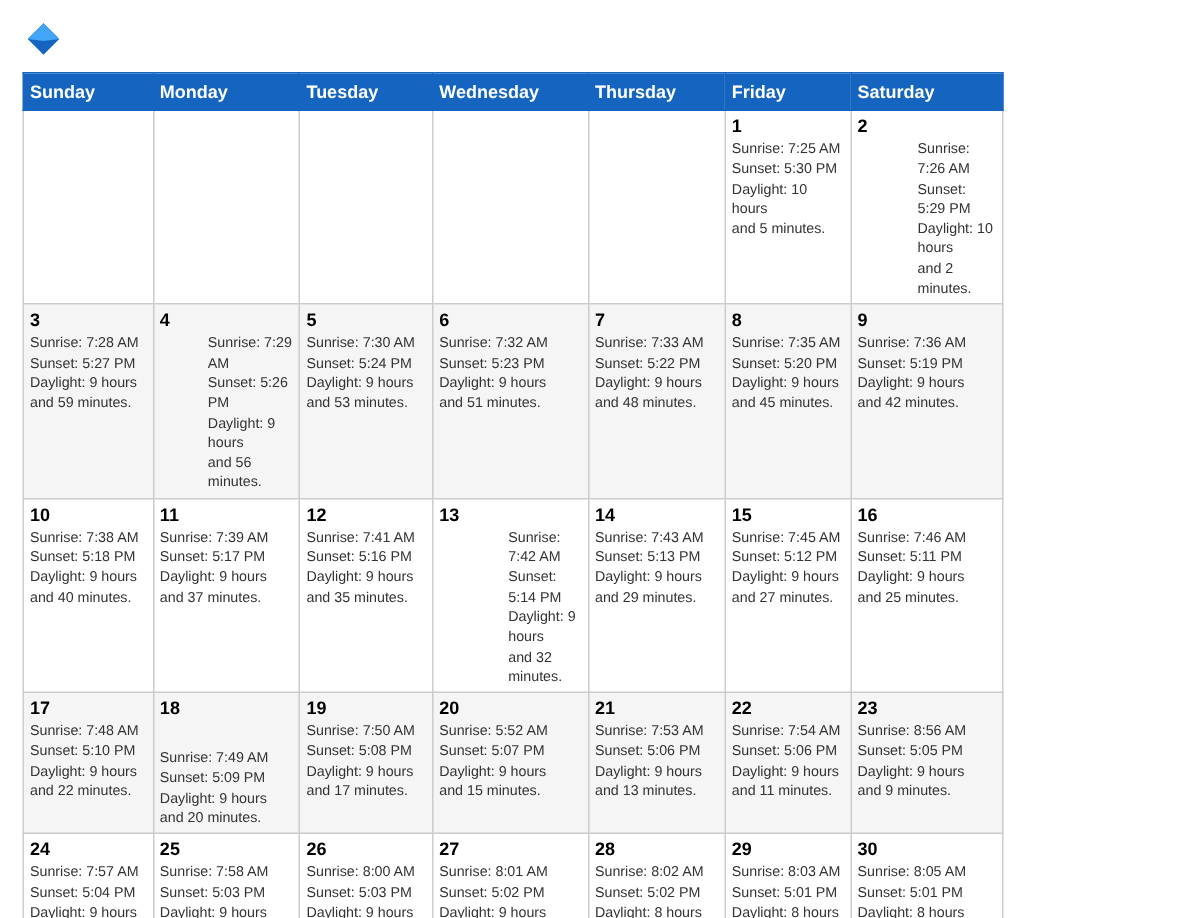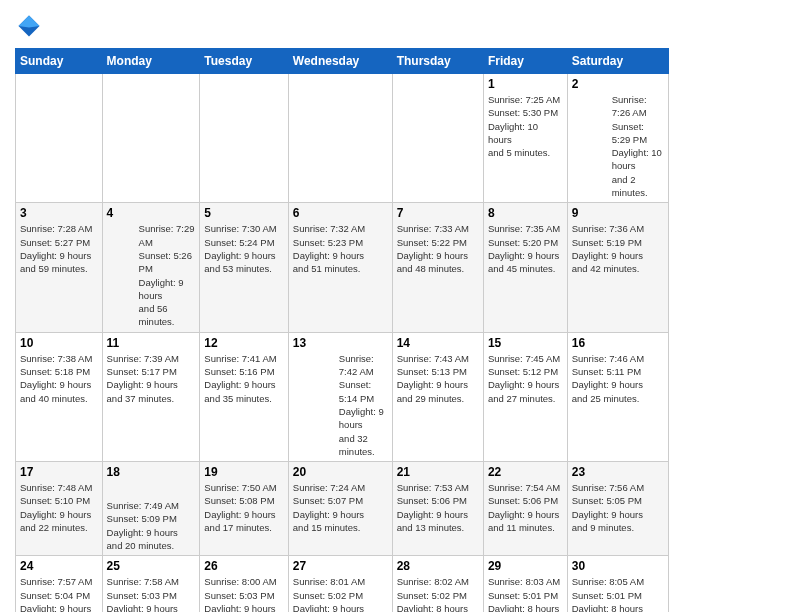--- a/index.html
+++ b/index.html
@@ -262,42 +262,42 @@
           </td>
           <td>
             <span class="day-number">19</span>
             <div class="day-info" style="white-space: pre-line;">Sunrise: 7:50 AM
 Sunset: 5:08 PM
 Daylight: 9 hours
 and 17 minutes.</div>
           </td>
           <td>
             <span class="day-number">20</span>
-            <div class="day-info" style="white-space: pre-line;">Sunrise: 7:24 AM
+            <div class="day-info" style="white-space: pre-line;">Sunrise: 5:52 AM
 Sunset: 5:07 PM
 Daylight: 9 hours
 and 15 minutes.</div>
           </td>
           <td>
             <span class="day-number">21</span>
             <div class="day-info" style="white-space: pre-line;">Sunrise: 7:53 AM
 Sunset: 5:06 PM
 Daylight: 9 hours
 and 13 minutes.</div>
           </td>
           <td>
             <span class="day-number">22</span>
             <div class="day-info" style="white-space: pre-line;">Sunrise: 7:54 AM
 Sunset: 5:06 PM
 Daylight: 9 hours
 and 11 minutes.</div>
           </td>
           <td>
             <span class="day-number">23</span>
-            <div class="day-info" style="white-space: pre-line;">Sunrise: 7:56 AM
+            <div class="day-info" style="white-space: pre-line;">Sunrise: 8:56 AM
 Sunset: 5:05 PM
 Daylight: 9 hours
 and 9 minutes.</div>
           </td>
         </tr>
         <tr>
           <td>
             <span class="day-number">24</span>
             <div class="day-info" style="white-space: pre-line;">Sunrise: 7:57 AM
 Sunset: 5:04 PM

